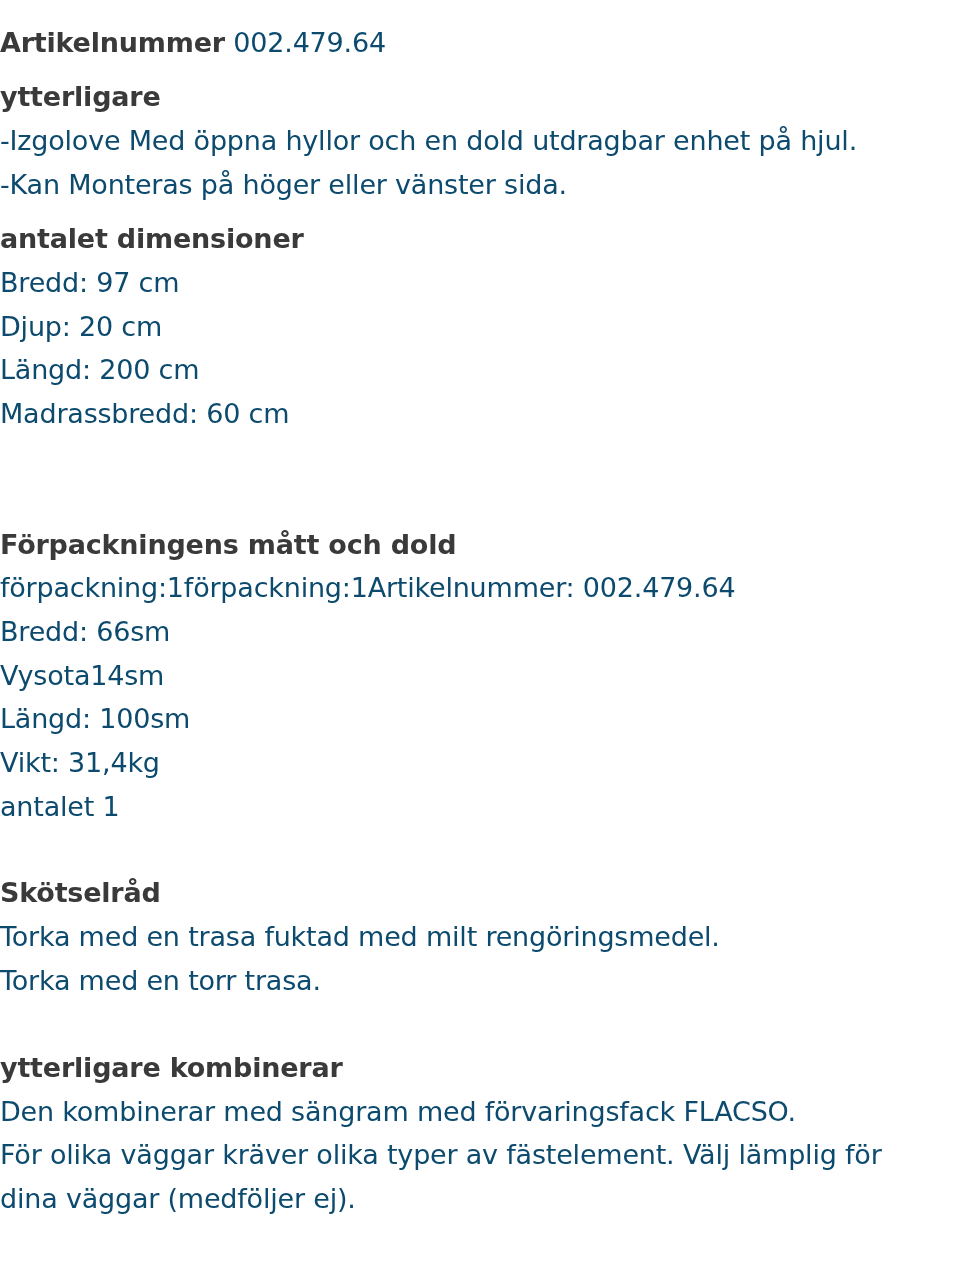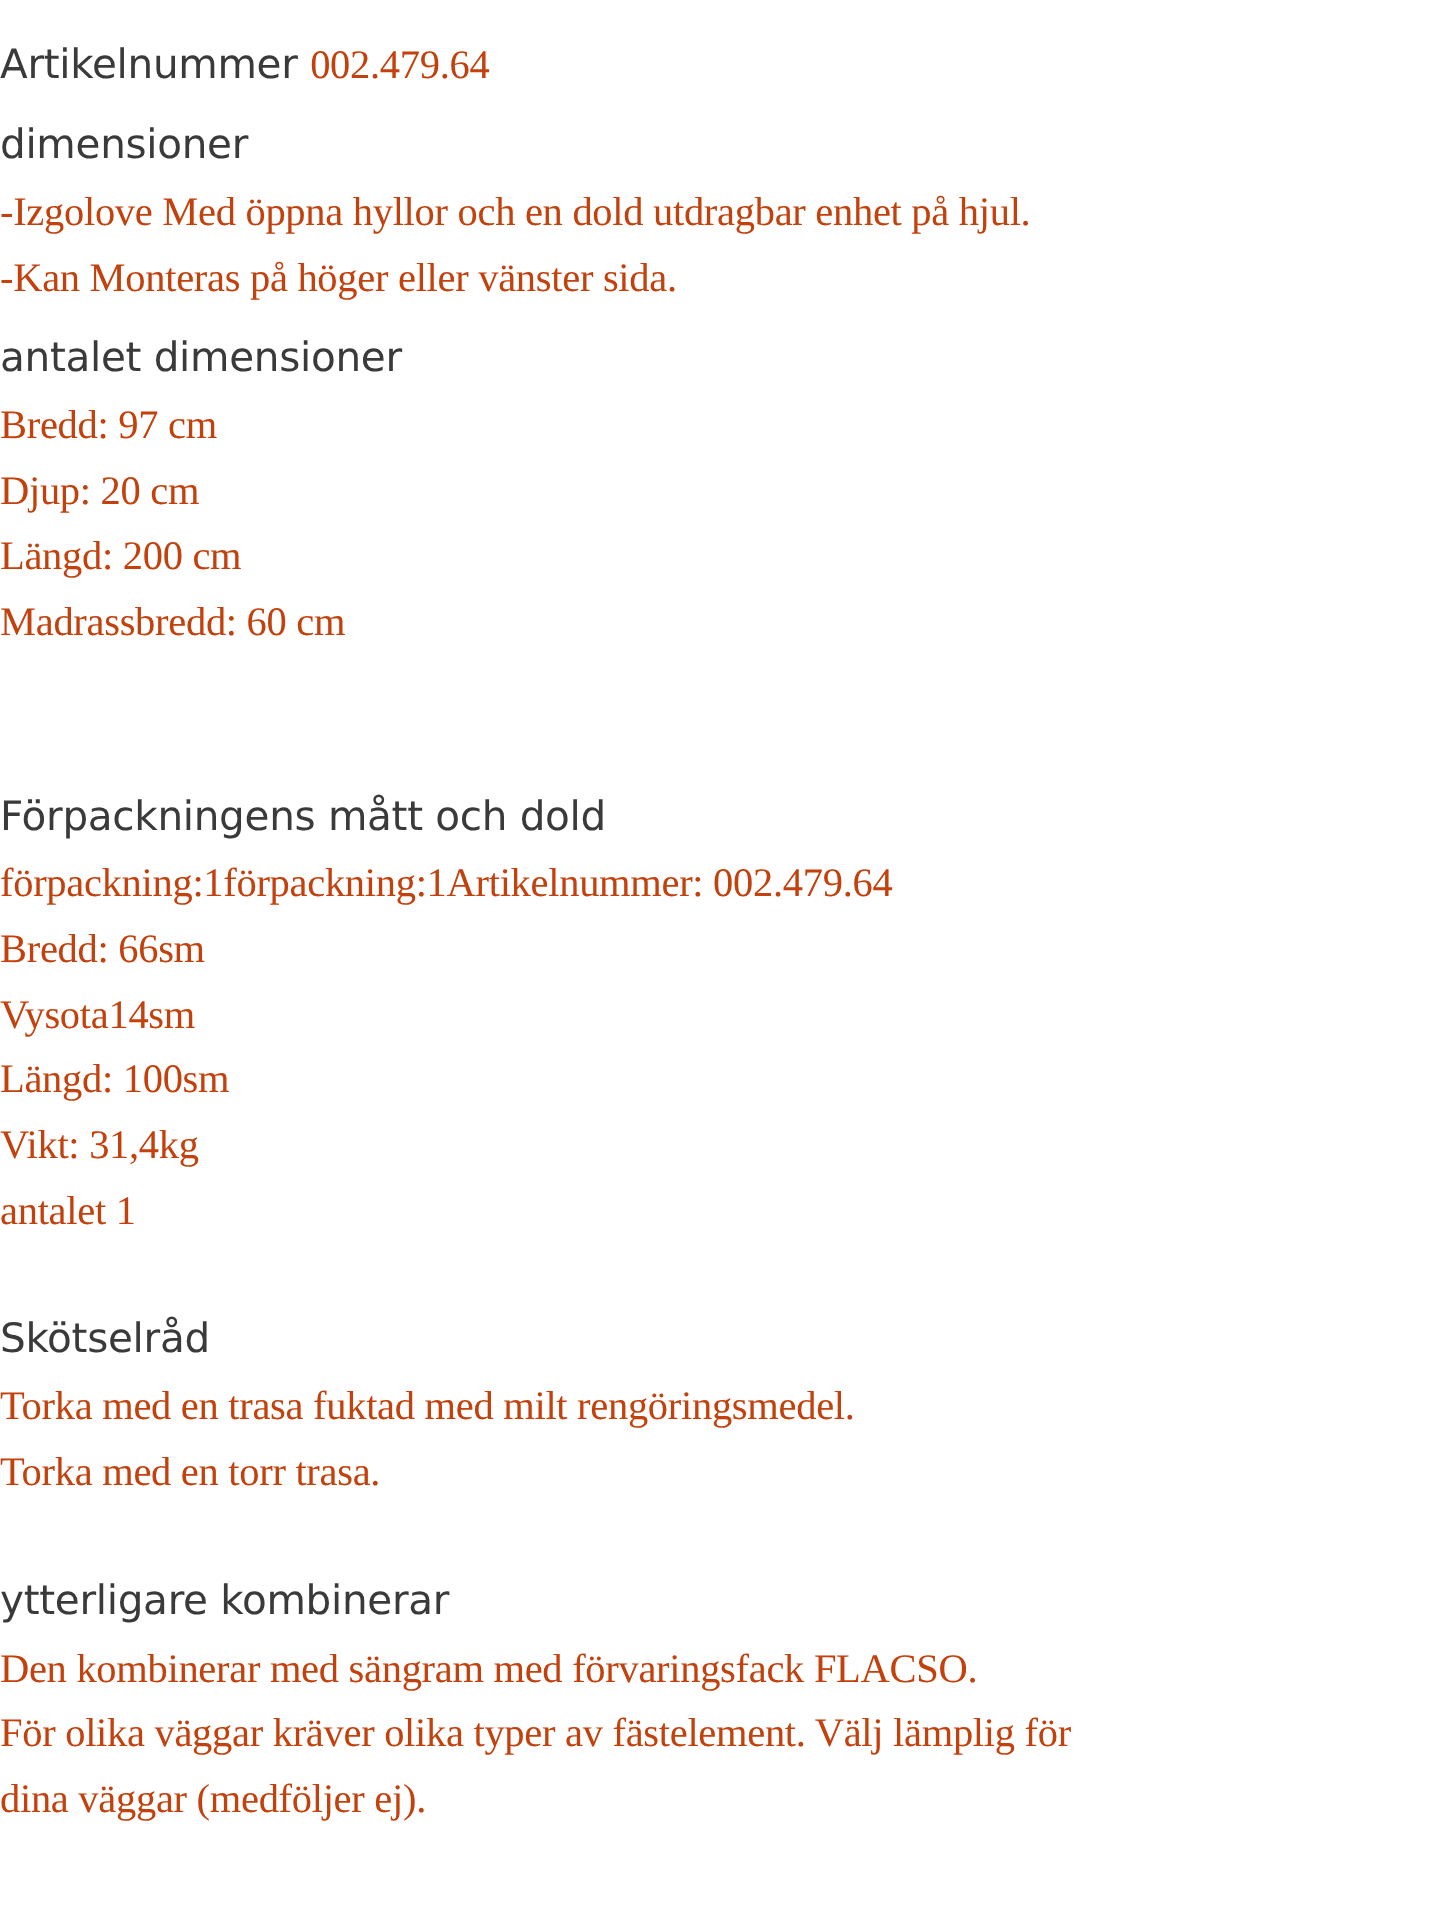--- a/index.html
+++ b/index.html
@@ -7,34 +7,34 @@
       width: 960px; height: 1271px; overflow: hidden;
       font-family: "DejaVu Sans", sans-serif;
       color: #404040;
     }
     .doc { position: relative; width: 960px; }
     .line {
       position: absolute; left: 0;
       font-size: 27px; line-height: 44px; white-space: nowrap;
       letter-spacing: -0.2px;
     }
-    .h { font-weight: 400; color: #3a3a3a; }
-    .b { font-weight: 400; color: #c2410c; font-family: Liberation Serif, serif; }
+    .h { font-weight: 700; color: #3a3a3a; }
+    .b { font-weight: 400; color: #0c4a6e; }
   </style>
 </head>
 <body>
 
 <div class="doc">
 
   <div class="line" style="top:21px">
     <span class="h">Artikelnummer</span>
     <span class="b">002.479.64</span>
   </div>
 
-  <div class="line h" style="top:75px">dimensioner</div>
+  <div class="line h" style="top:75px">ytterligare</div>
   <div class="line b" style="top:119px">-Izgolove Med öppna hyllor och en dold utdragbar enhet på hjul.</div>
   <div class="line b" style="top:163px">-Kan Monteras på höger eller vänster sida.</div>
 
   <div class="line h" style="top:217px">antalet dimensioner</div>
   <div class="line b" style="top:261px">Bredd: 97 cm</div>
   <div class="line b" style="top:305px">Djup: 20 cm</div>
   <div class="line b" style="top:348px">Längd: 200 cm</div>
   <div class="line b" style="top:392px">Madrassbredd: 60 cm</div>
 
   <div class="line h" style="top:523px">Förpackningens mått och dold</div>

